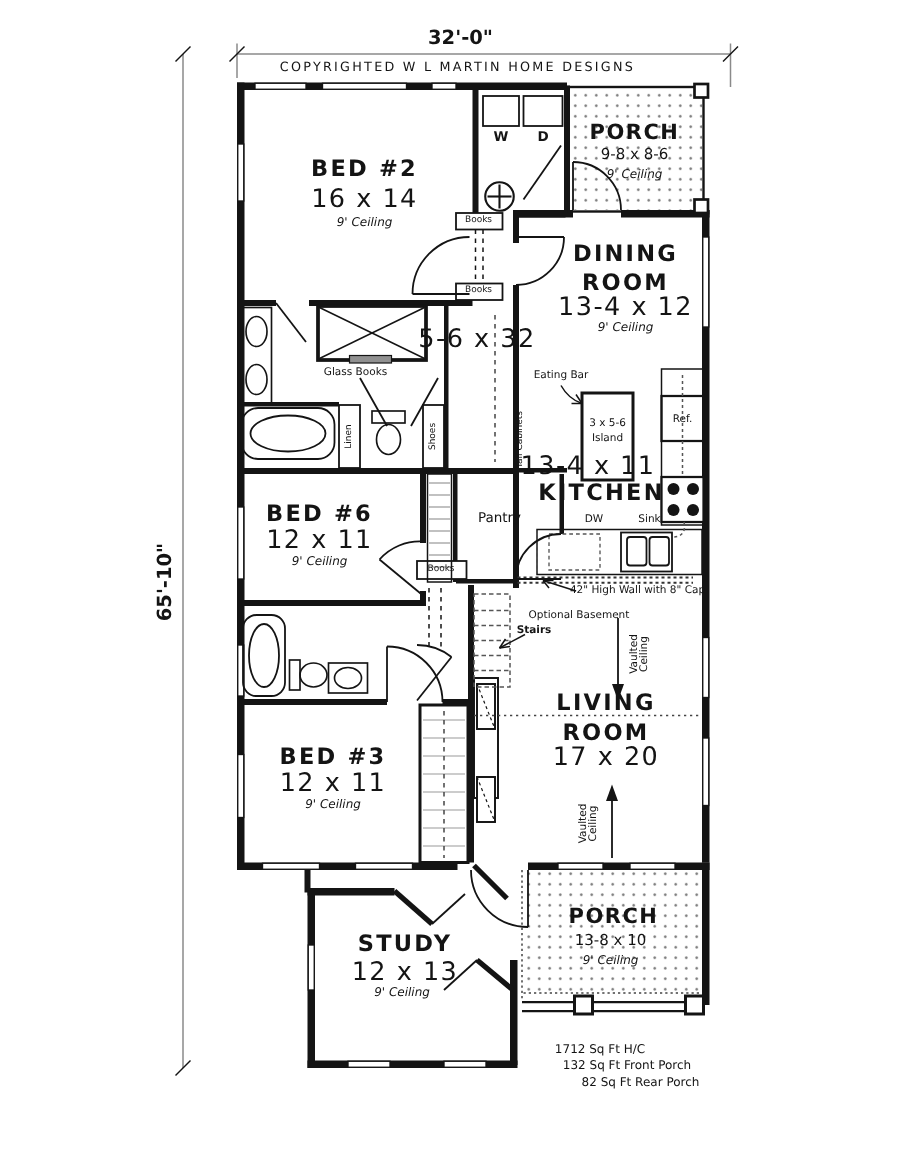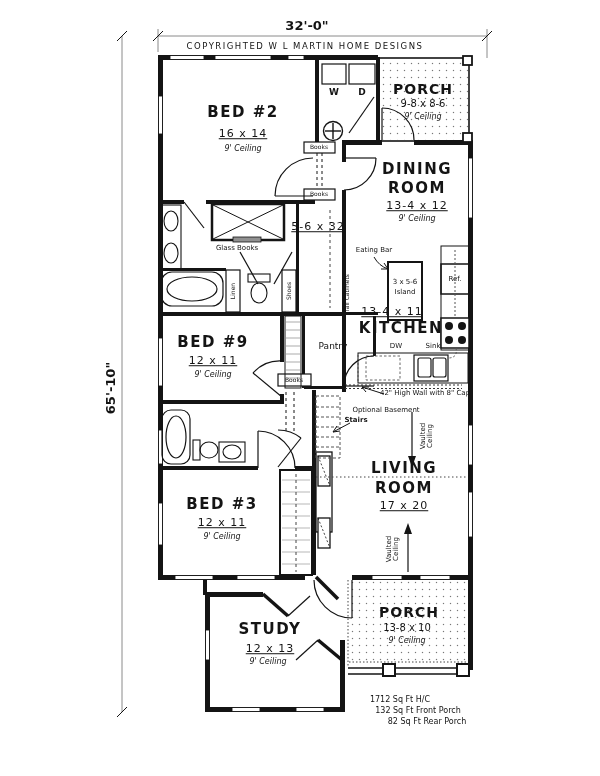--- a/index.html
+++ b/index.html
@@ -6,21 +6,21 @@
   .sheet{position:relative;width:600px;height:776px;background:#fff;overflow:hidden;
          font-family:"DejaVu Sans",sans-serif;color:#141414;}
   .stipple{position:absolute;background-image:radial-gradient(circle,#777 0.6px,transparent 1.05px);
            background-size:7px 7px;}
   svg.plan{position:absolute;left:0;top:0;}
   .lbl{position:absolute;white-space:nowrap;transform:translate(-50%,-50%);
        color:#141414;text-align:center;line-height:1.05;}
   .rot{transform:translate(-50%,-50%) rotate(-90deg);}
   .room{font-size:15px;letter-spacing:1.5px;font-weight:bold;}
   .room2{font-size:14px;letter-spacing:1px;font-weight:bold;}
-  .dim{font-size:11px;letter-spacing:1px;text-decoration:underline;}
+  .dim{font-size:17px;letter-spacing:1px;}
   .ceil{font-size:8px;font-style:italic;text-align:center;}
   .sm{font-size:9px;}
   .tiny{font-size:7px;}
   .micro{font-size:6px;}
   .dimtxt{font-size:13px;font-weight:bold;}
   .title{font-size:20px;letter-spacing:1px;}
   .copy{font-size:8.5px;letter-spacing:1.5px;}
   .sqft{font-size:8px;}
 </style>
 </head>
@@ -372,21 +372,21 @@
   <div class="lbl tiny" style="left:374px;top:251px;">Eating Bar</div>
   <div class="lbl tiny" style="left:405px;top:283px;">3 x 5-6</div>
   <div class="lbl tiny" style="left:405px;top:293px;">Island</div>
   <div class="lbl dim" style="left:392px;top:312px;">13-4 x 11</div>
   <div class="lbl room" style="left:401px;top:329px;">KITCHEN</div>
   <div class="lbl tiny" style="left:455px;top:280px;">Ref.</div>
   <div class="lbl tiny" style="left:396px;top:347px;">DW</div>
   <div class="lbl tiny" style="left:433px;top:347px;">Sink</div>
   <div class="lbl tiny" style="left:425px;top:394px;">42" High Wall with 8" Cap</div>
 
-  <div class="lbl room" style="left:213px;top:343px;">BED #9</div>
+  <div class="lbl room" style="left:213px;top:343px;">BED #6</div>
   <div class="lbl dim" style="left:213px;top:361px;">12 x 11</div>
   <div class="lbl ceil" style="left:213px;top:375px;">9' Ceiling</div>
   <div class="lbl sm" style="left:333px;top:347px;">Pantry</div>
 
   <div class="lbl tiny" style="left:386px;top:411px;">Optional Basement</div>
   <div class="lbl tiny" style="left:356px;top:421px;font-weight:bold;">Stairs</div>
 
   <div class="lbl rot tiny" style="left:427px;top:436px;">
     <div>Vaulted</div>
     <div>Ceiling</div>

